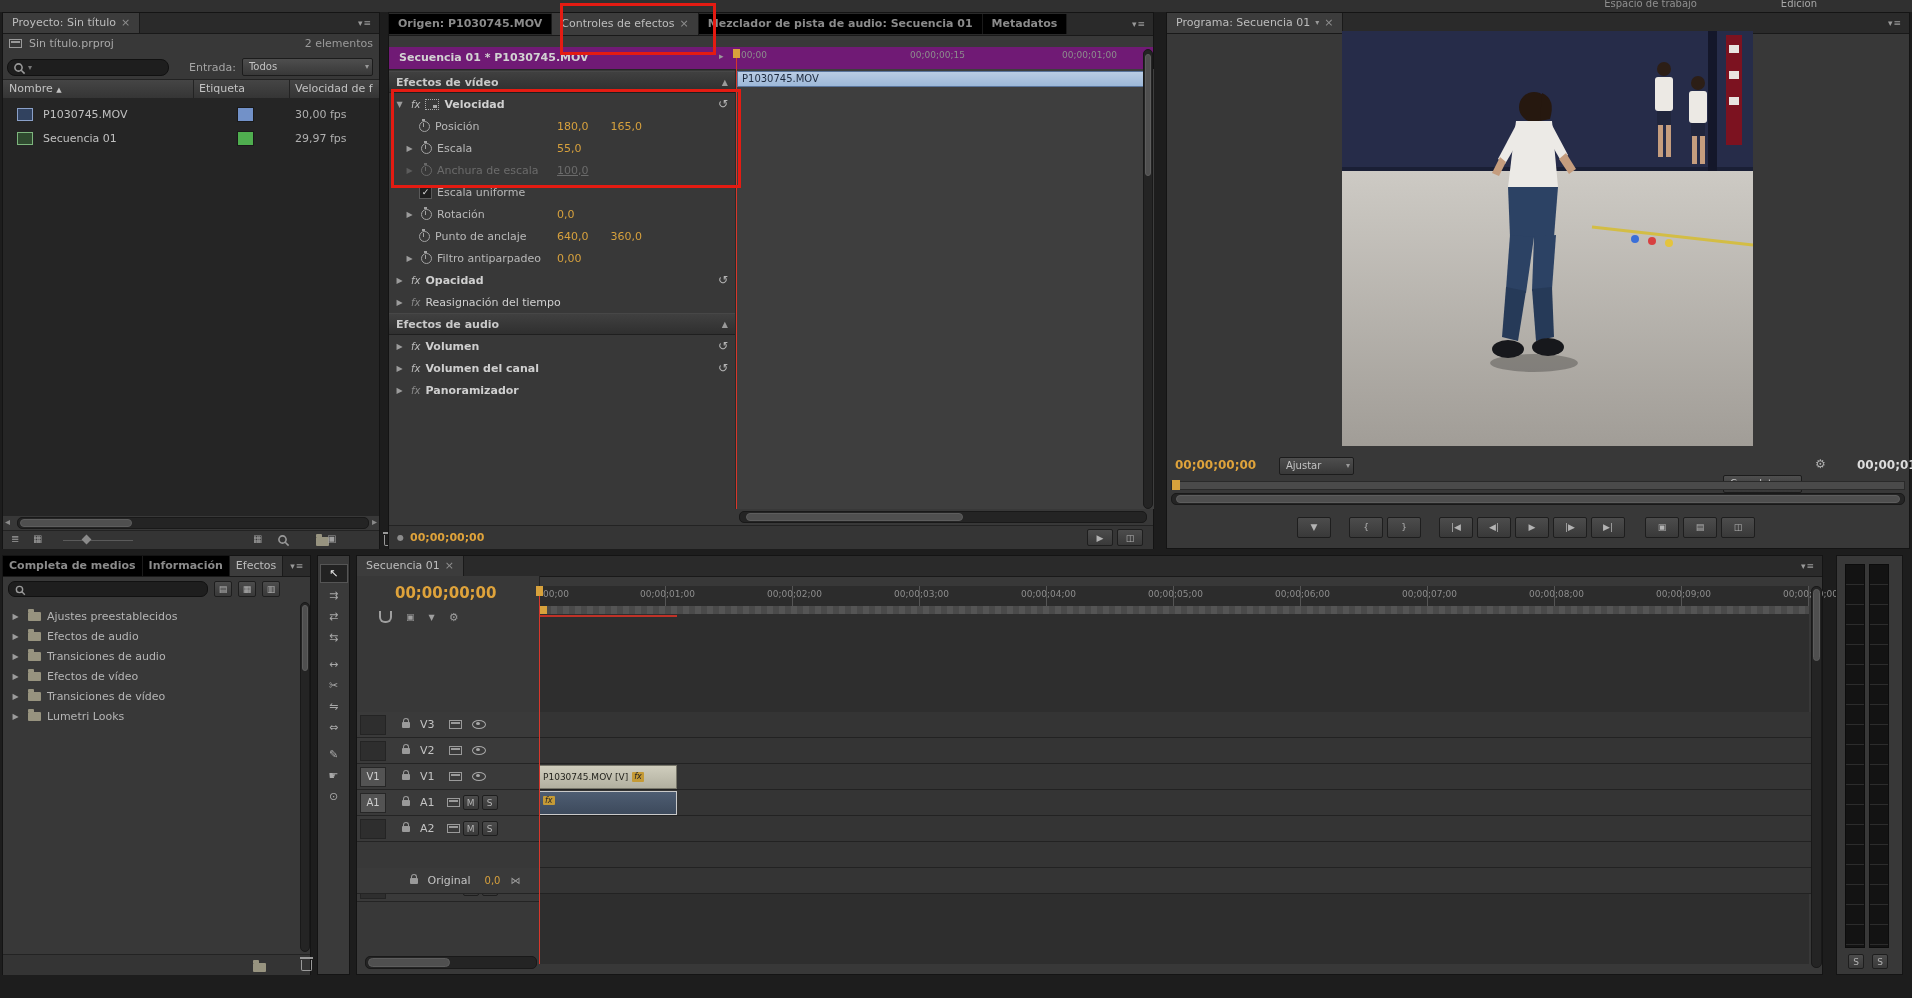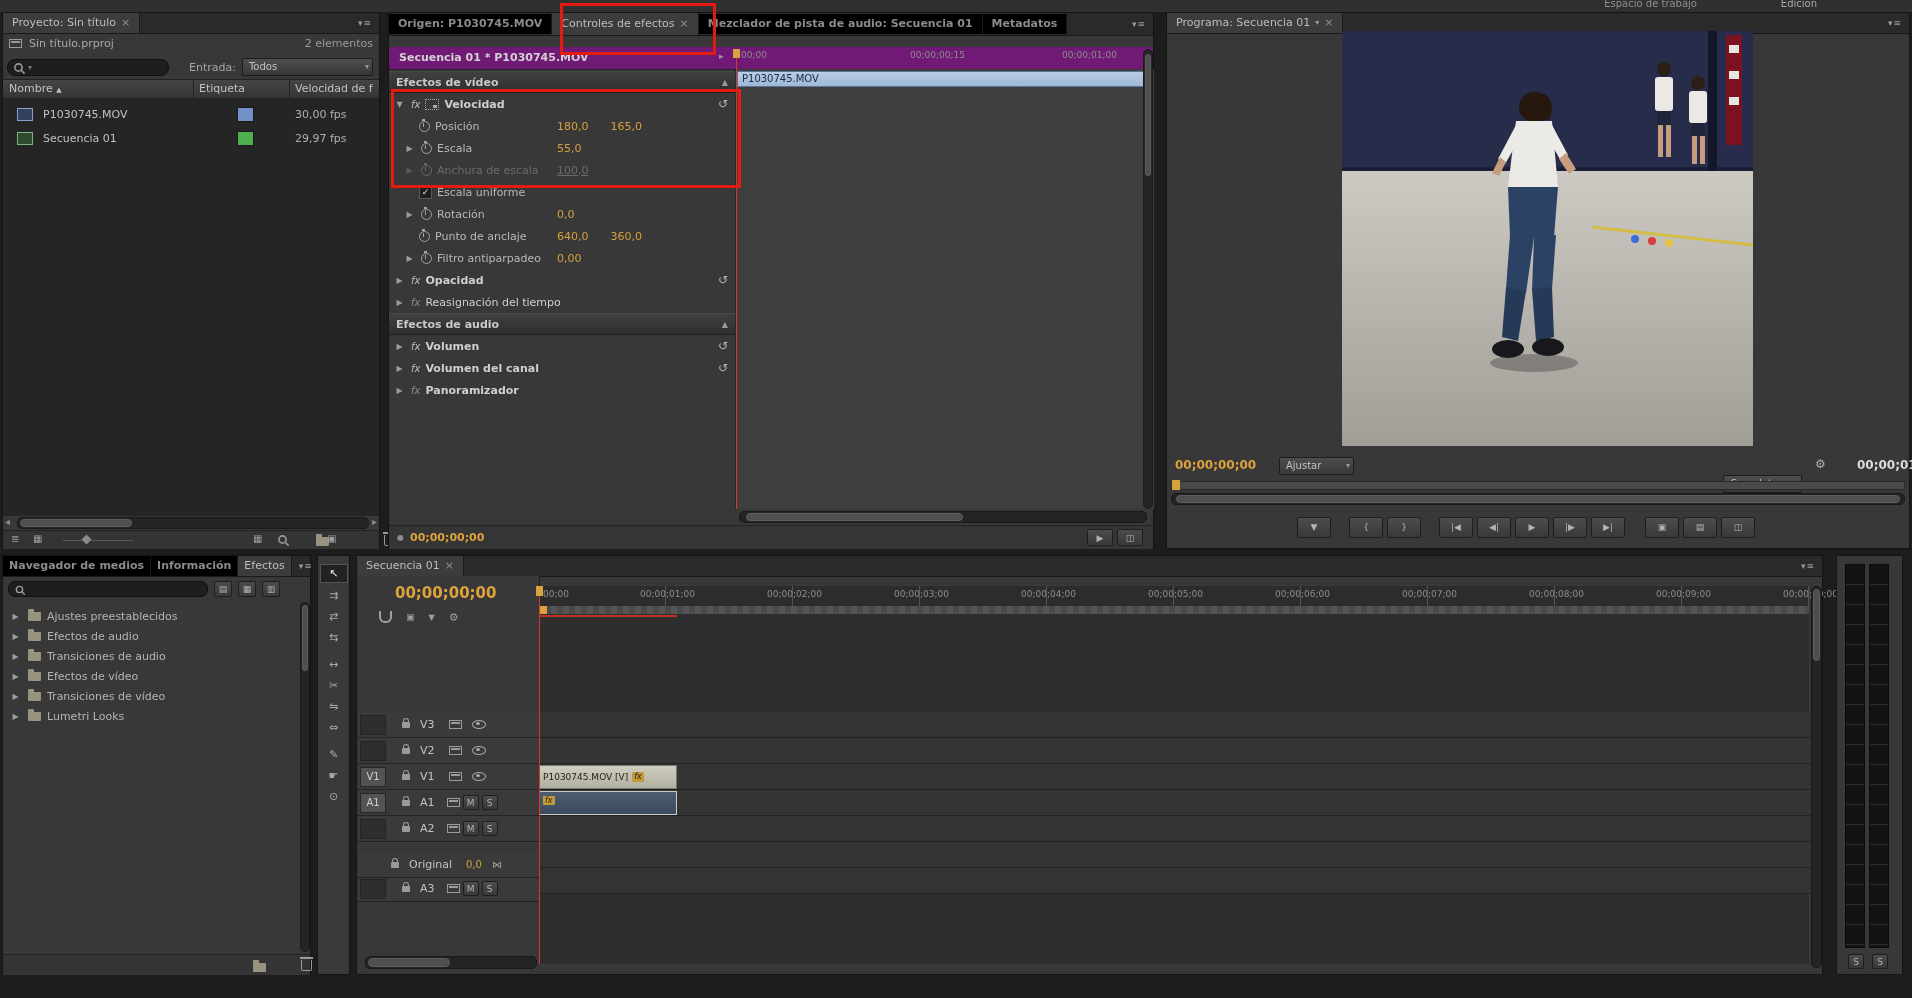--- a/index.html
+++ b/index.html
@@ -383,21 +383,21 @@
     <span style="width:16px;"></span>
     <span class="btn tbtn">▣</span>
     <span class="btn tbtn">▤</span>
     <span class="btn tbtn">◫</span>
   </div>
 </div>
 
 <div class="panel" style="left:2px;top:555px;width:309px;height:420px;">
   <div class="tabbar">
     <div class="tab inactive" style="padding:0 6px;">
-      <span>Navegador de medios</span>
+      <span>Completa de medios</span>
     </div>
     <div class="tab inactive" style="padding:0 6px;">
       <span>Información</span>
     </div>
     <div class="tab" style="padding:0 6px;">
       <span>Efectos</span>
     </div>
     <span class="pmenu">▾≡</span>
   </div>
   <div class="abs" style="left:0;top:22px;width:100%;height:22px;display:flex;align-items:center;padding:0 5px;box-sizing:border-box;gap:6px;">
@@ -550,21 +550,21 @@
     <span class="btn msbtn">S</span>
   </div>
   <div class="trow-h" style="top:280px;margin-top:40px;">
     <span class="patch empty"></span>
     <span class="i-lock" style="margin-left:16px;"></span>
     <span style="margin-left:10px;color:#c3c3c3;">A3</span>
     <span class="i-film" style="margin-left:12px;"></span>
     <span class="btn msbtn">M</span>
     <span class="btn msbtn">S</span>
   </div>
-  <div class="trow-h" style="top:296px;">
+  <div class="trow-h" style="top:312px;justify-content:center;">
     <span class="i-lock" style="margin-left:34px;"></span>
     <span style="margin-left:10px;color:#c3c3c3;">Original</span>
     <span class="v" style="margin-left:14px;font-size:10px;">0,0</span>
     <span style="margin-left:10px;color:#9f9f9f;font-size:10px;">⋈</span>
   </div>
 
   <div class="abs" style="left:182px;top:209px;width:138px;height:24px;background:linear-gradient(#cfcdbd,#b2b0a0);border:1px solid #77766a;box-sizing:border-box;display:flex;align-items:center;gap:4px;padding:0 3px;z-index:5;">
     <span style="color:#23231d;font-size:9px;white-space:nowrap;">P1030745.MOV [V]</span>
     <span class="badge">fx</span>
   </div>

